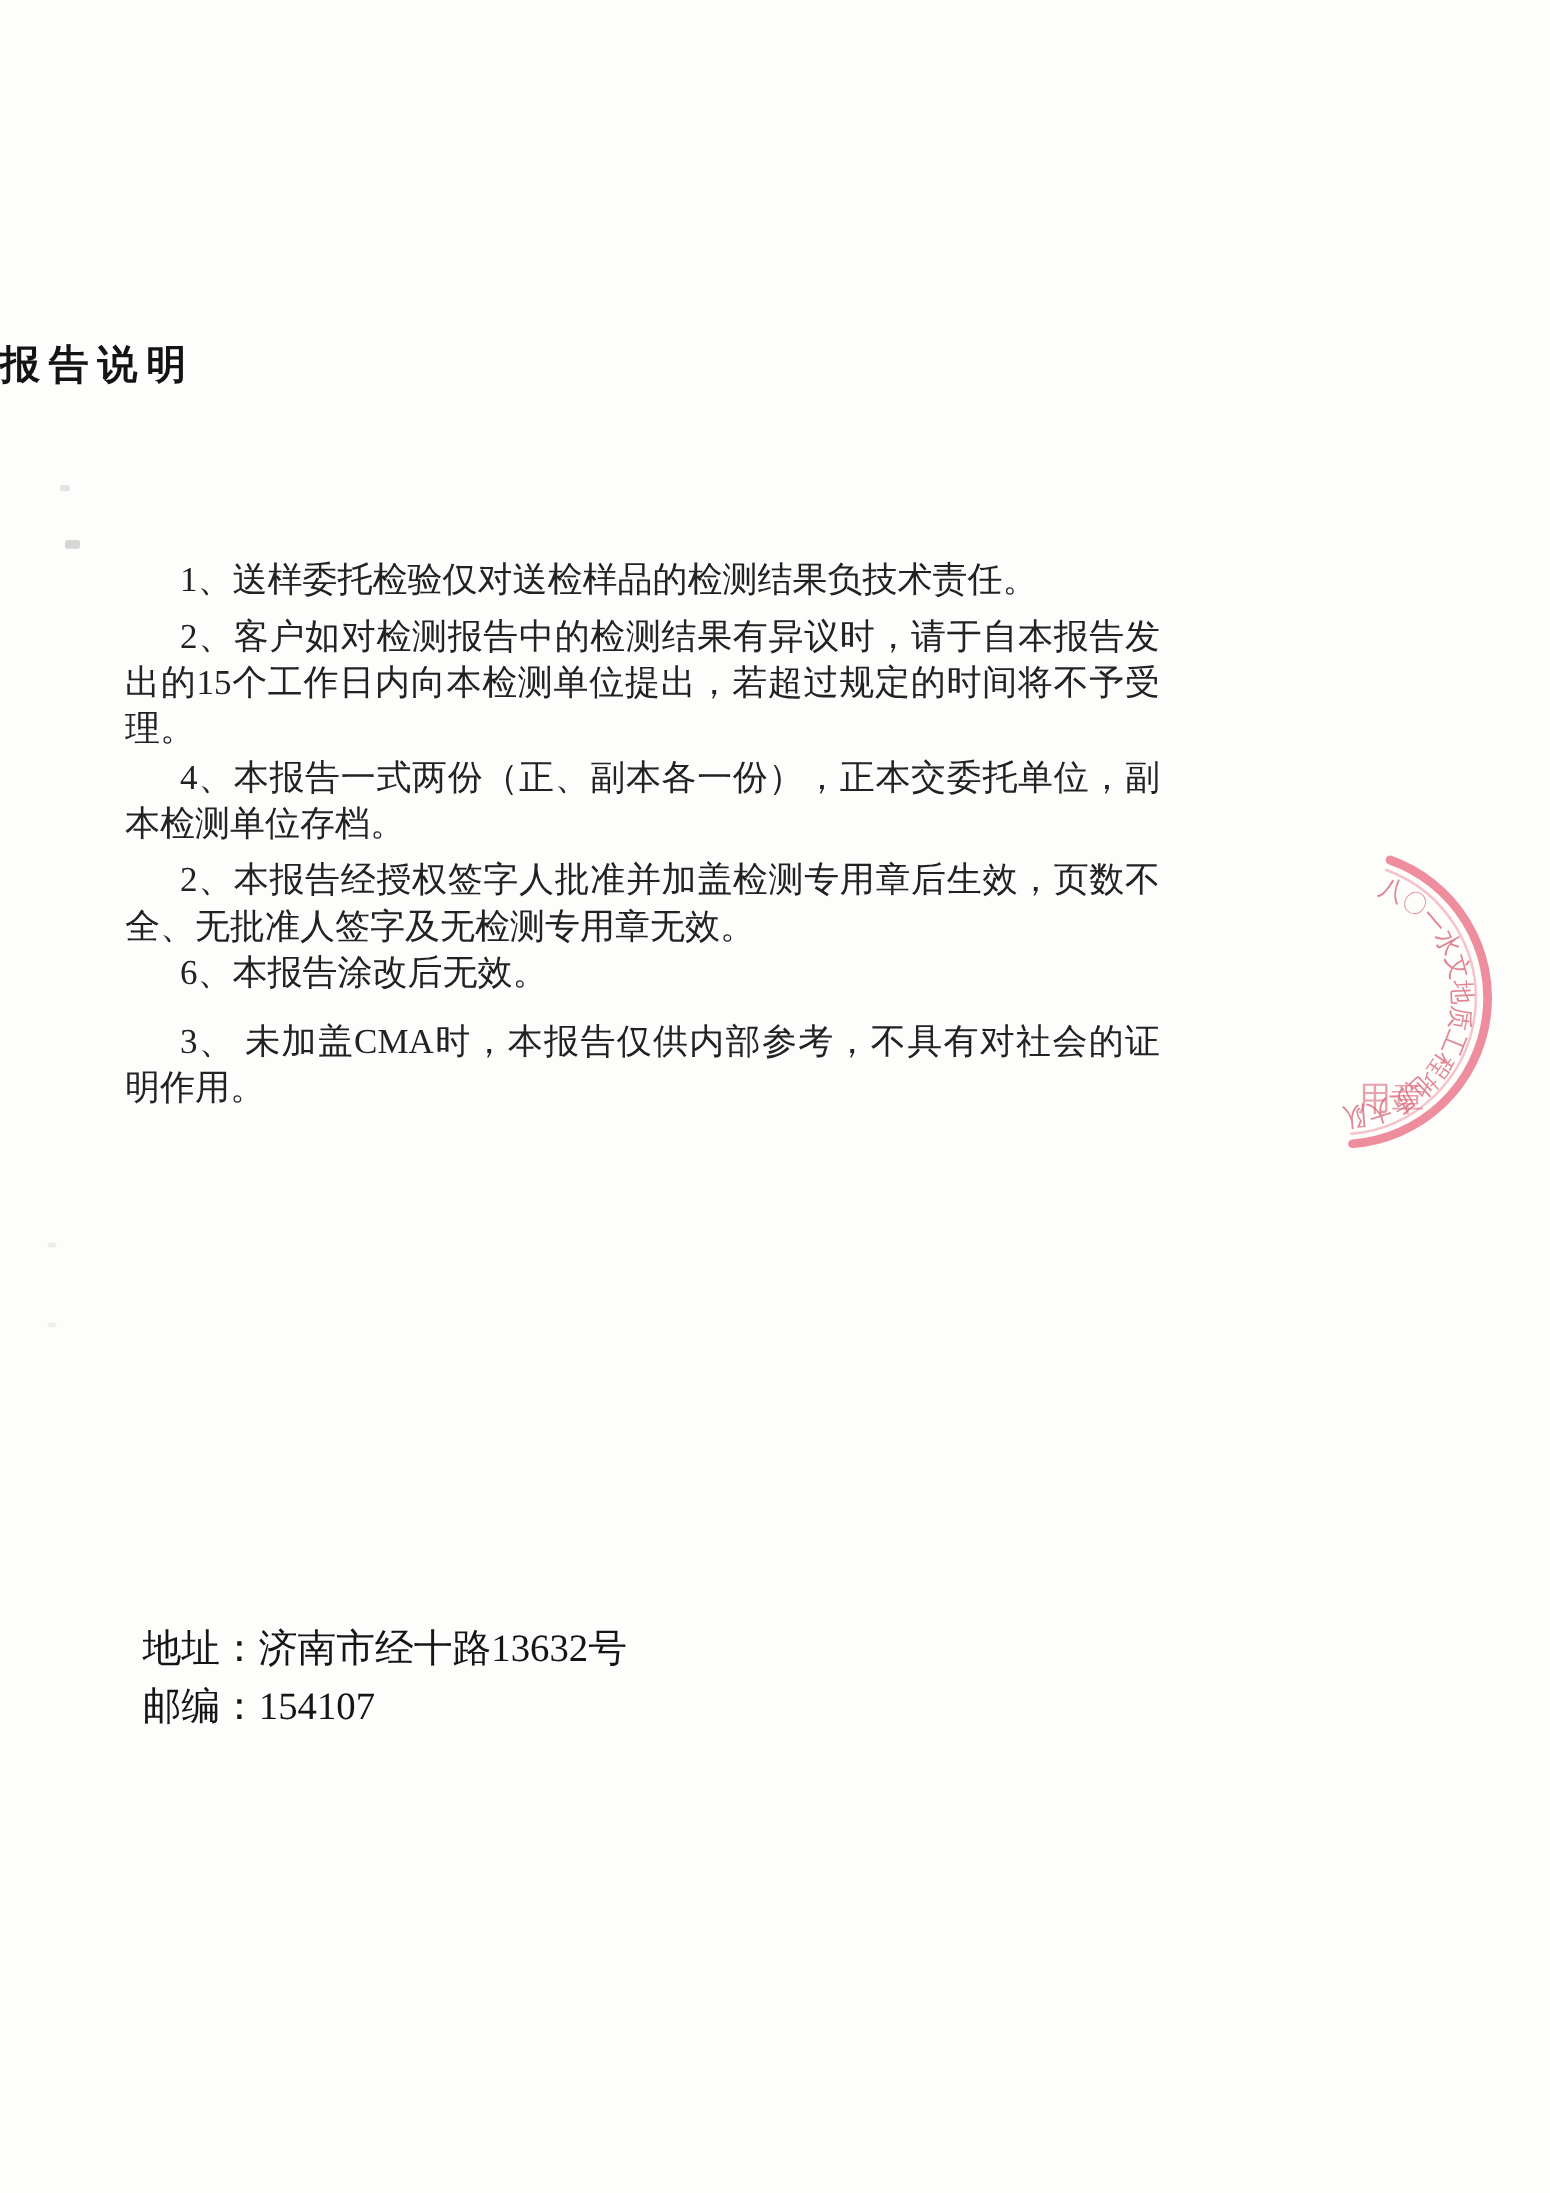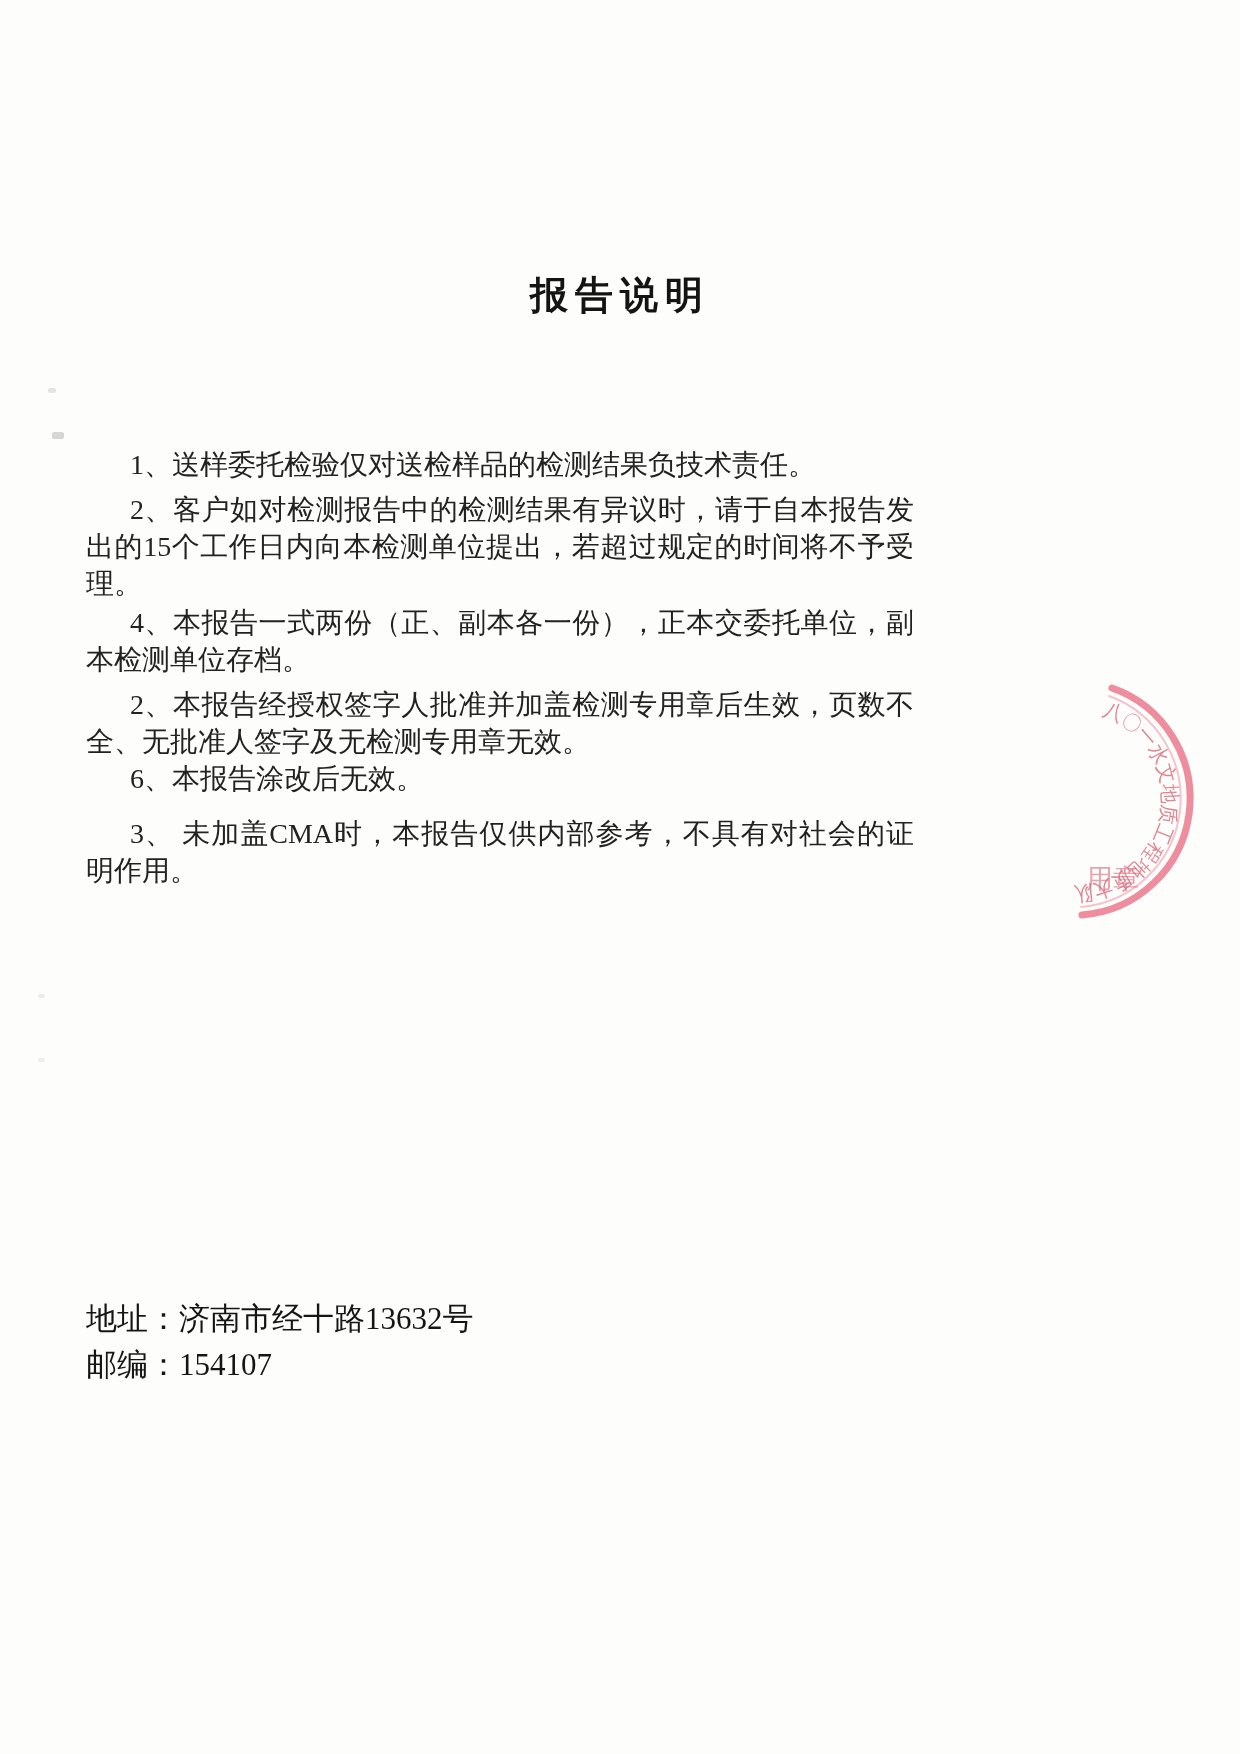--- a/index.html
+++ b/index.html
@@ -8,29 +8,28 @@
     width:1240px;height:1754px;
     background:#fdfdfc;
     overflow:hidden;
     font-family:"Liberation Serif","DejaVu Serif",serif;
     color:#1b1b1b;
   }
   .title{
     position:absolute;
     top:270px;left:0;right:0;
     margin:0;
-    text-align:center;
-    font-size:38px;
+    font-size:32px;
     font-weight:600;
     letter-spacing:7px;
     color:#141414;
   }
   .notes{
     position:absolute;
-    left:86px;top:446px;
+    left:100px;top:446px;
     width:828px;
     font-size:28px;
     line-height:37px;
     text-align:justify;
     text-justify:inter-ideograph;
     color:#222;
   }
   .notes p{margin:0;text-indent:44px;}
   .notes p.n2{margin-top:8px;}
   .notes p.n3{margin-top:15px;}
@@ -38,21 +37,21 @@
   .notes p.n5{margin-top:8px;}
   .notes p.n6{margin-top:0;}
   .notes p.n7{margin-top:18px;}
   .footer{
     position:absolute;
     left:86px;top:1296px;
     font-size:31px;
     line-height:46px;
     color:#151515;
   }
-  .footer .line{white-space:pre;}
+  .footer .line{white-space:pre;margin-left:28px;}
   .stamp-svg{
     position:absolute;
     left:940px;top:560px;
     width:300px;height:420px;
     pointer-events:none;
   }
   .smudge{
     position:absolute;
     background:#9a9a9a;
     opacity:0.35;

